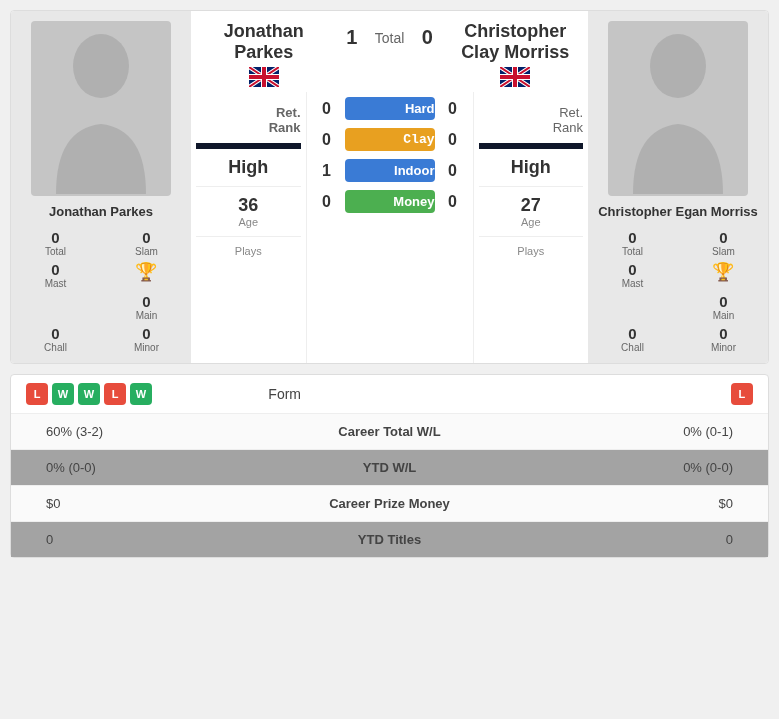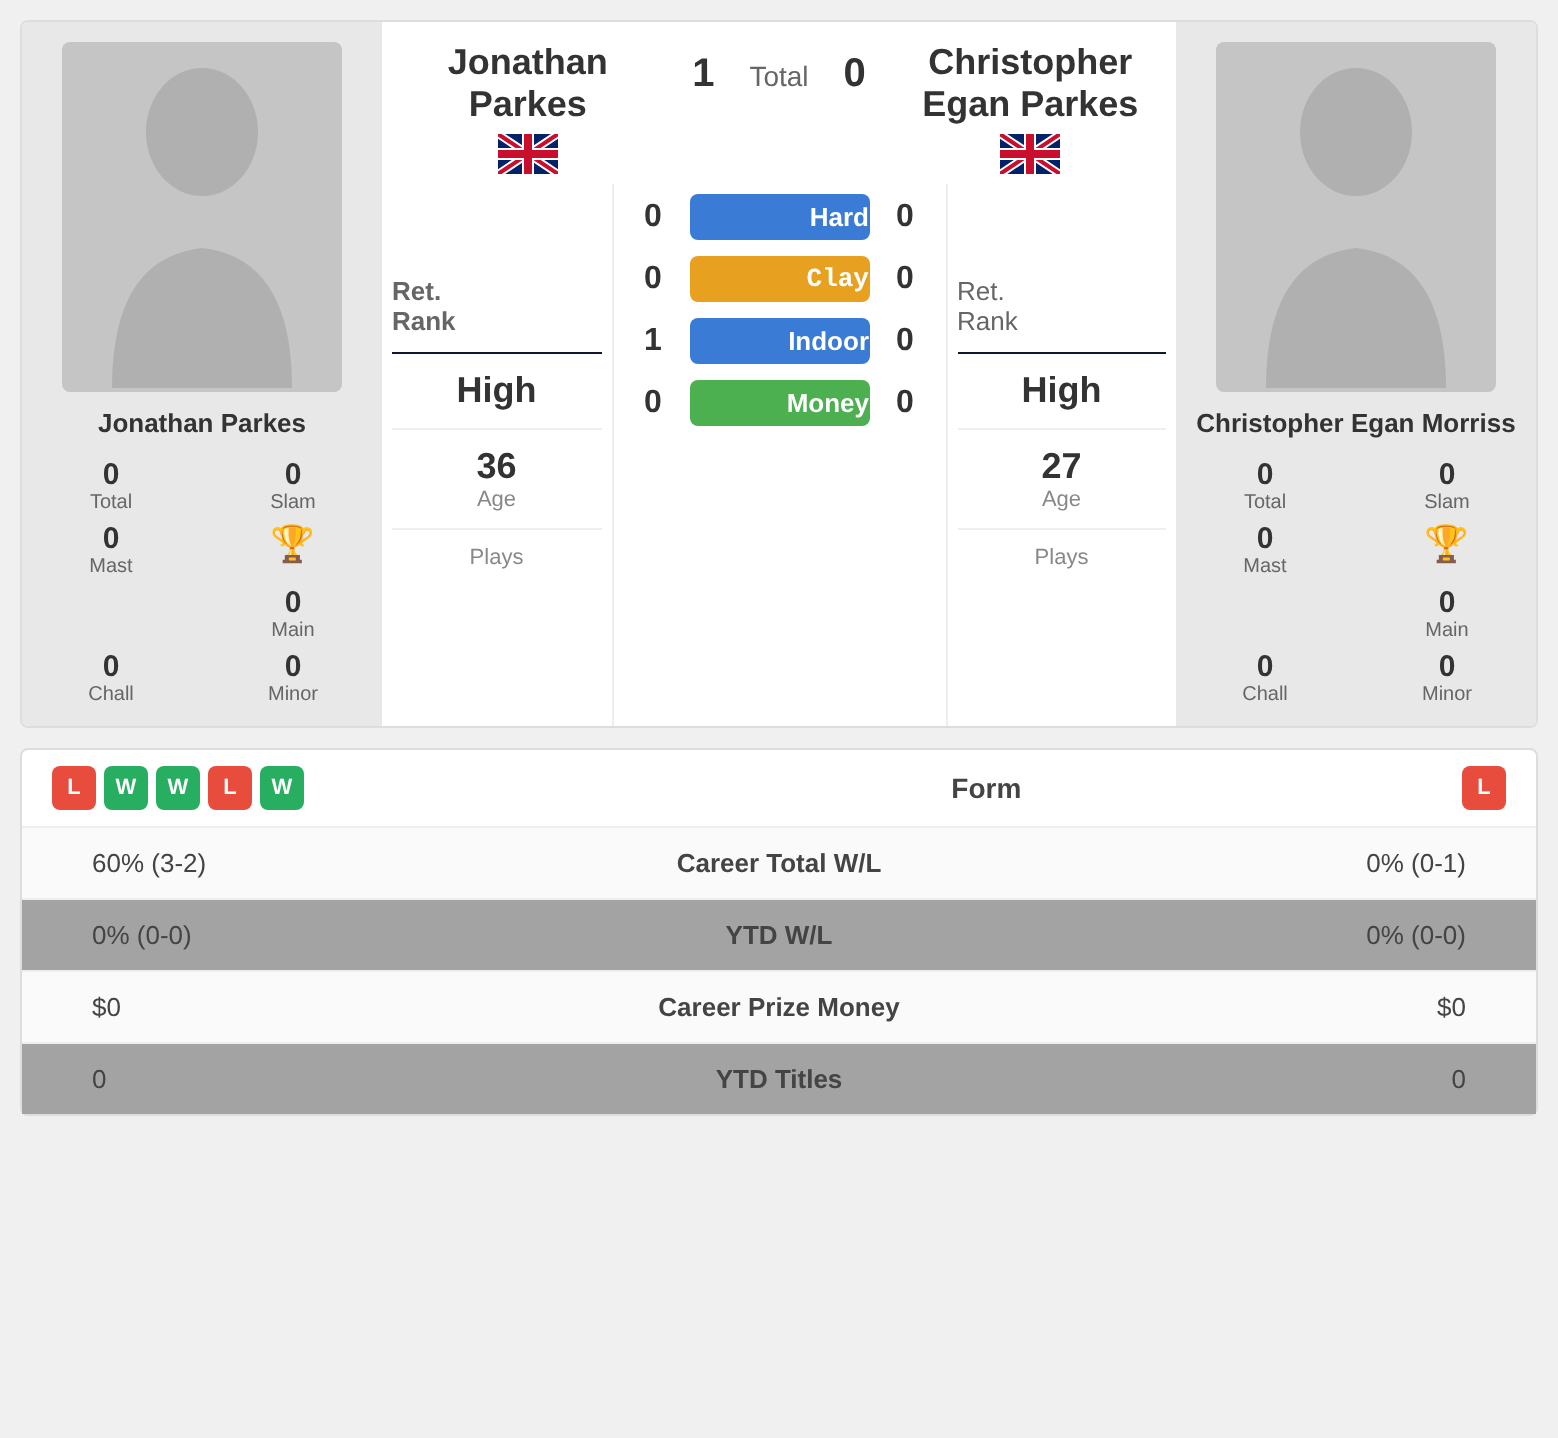--- a/index.html
+++ b/index.html
@@ -201,24 +201,23 @@
 
     .right-stats-col {
       flex: 1;
       display: flex;
       flex-direction: column;
       padding: 5px;
       border-left: 1px solid #eee;
     }
 
     .rank-stat {
-      text-align: left;
+      text-align: right;
       padding: 8px 0;
-      border-bottom: 1px solid #0f172a;
-      margin-top: 33px;
+      border-bottom: 6px solid #0f172a;
     }
 
     .rank-val {
       font-size: 16px;
       font-weight: bold;
       color: #888;
     }
 
     .high-stat {
       text-align: center;
@@ -261,22 +260,22 @@
     .form-left {
       flex: 1;
       display: flex;
       gap: 4px;
       align-items: center;
       justify-content: flex-start;
     }
 
     .form-center {
       flex: 1;
-      text-align: right;
-      font-weight: bold;
+      text-align: left;
+      font-weight: normal;
       font-size: 14px;
       color: #444;
     }
 
     .form-right {
       flex: 1;
       display: flex;
       gap: 4px;
       align-items: center;
       justify-content: flex-end;
@@ -409,21 +408,21 @@
         <div style="display:flex;flex-direction:column;align-items:center;min-width:80px;">
           <div class="total-row">
             <span class="total-score">1</span>
             <span class="total-label">Total</span>
             <span class="total-score">0</span>
           </div>
         </div>
         <div class="name-flag-block">
           <div class="player-name-center">
             <div>Christopher</div>
-            <div>Egan Parkes</div>
+            <div>Clay Morriss</div>
           </div>
           <svg class="flag-icon" viewBox="0 0 60 40" xmlns="http://www.w3.org/2000/svg">
             <rect width="60" height="40" fill="#012169"></rect>
             <path d="M0,0 L60,40 M60,0 L0,40" stroke="#fff" stroke-width="8"></path>
             <path d="M0,0 L60,40 M60,0 L0,40" stroke="#C8102E" stroke-width="4"></path>
             <path d="M30,0 V40 M0,20 H60" stroke="#fff" stroke-width="12"></path>
             <path d="M30,0 V40 M0,20 H60" stroke="#C8102E" stroke-width="8"></path>
           </svg>
         </div>
       </div>

